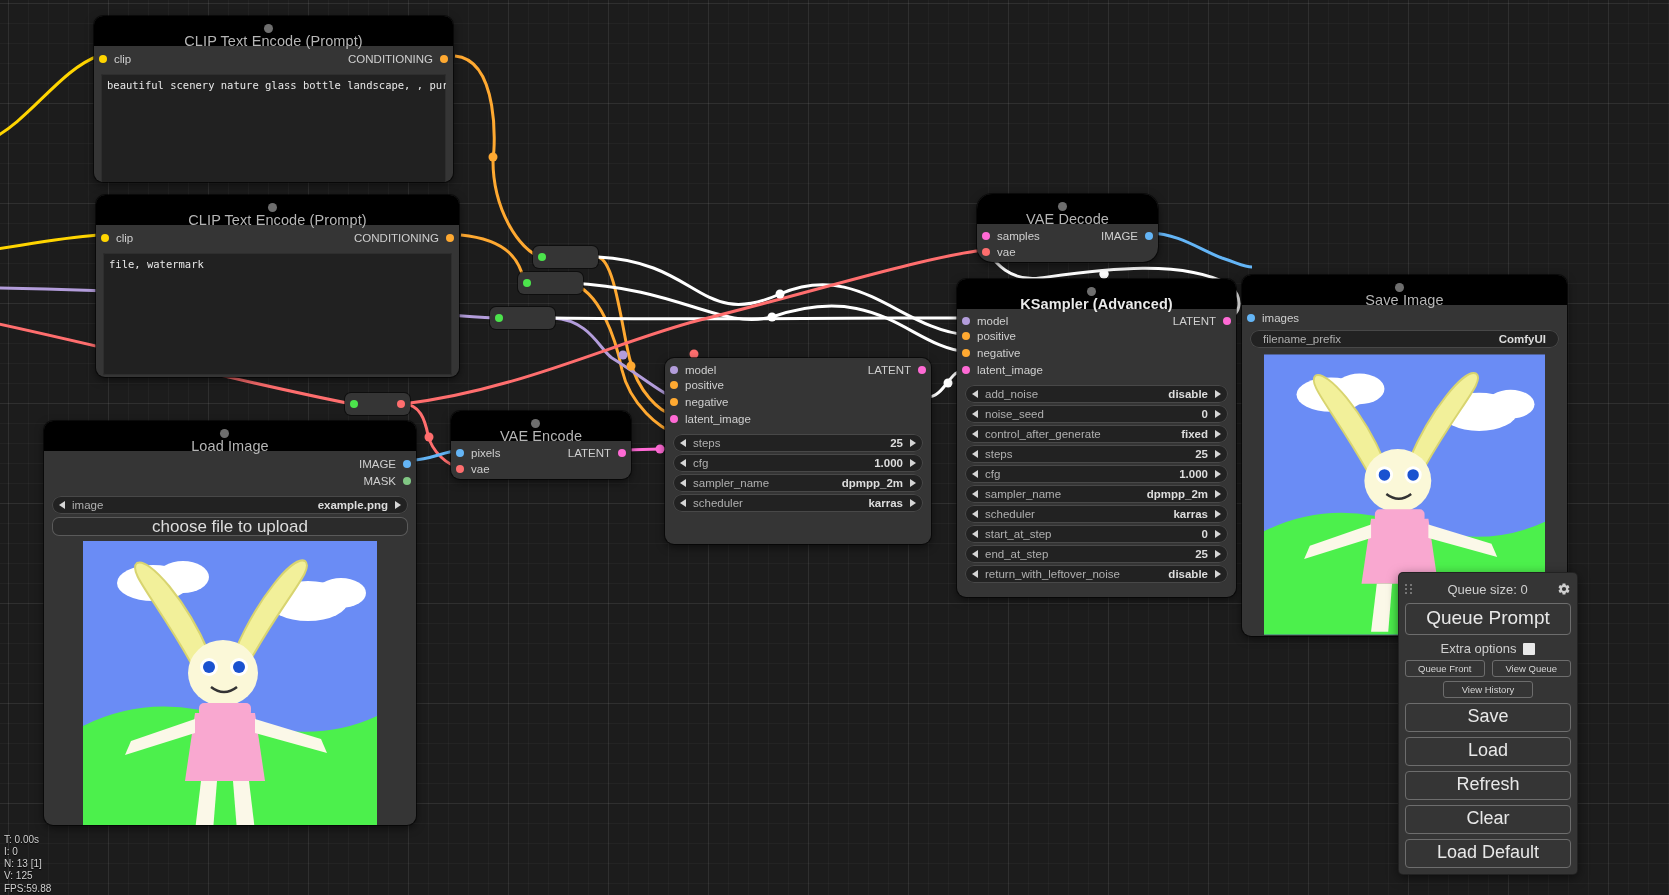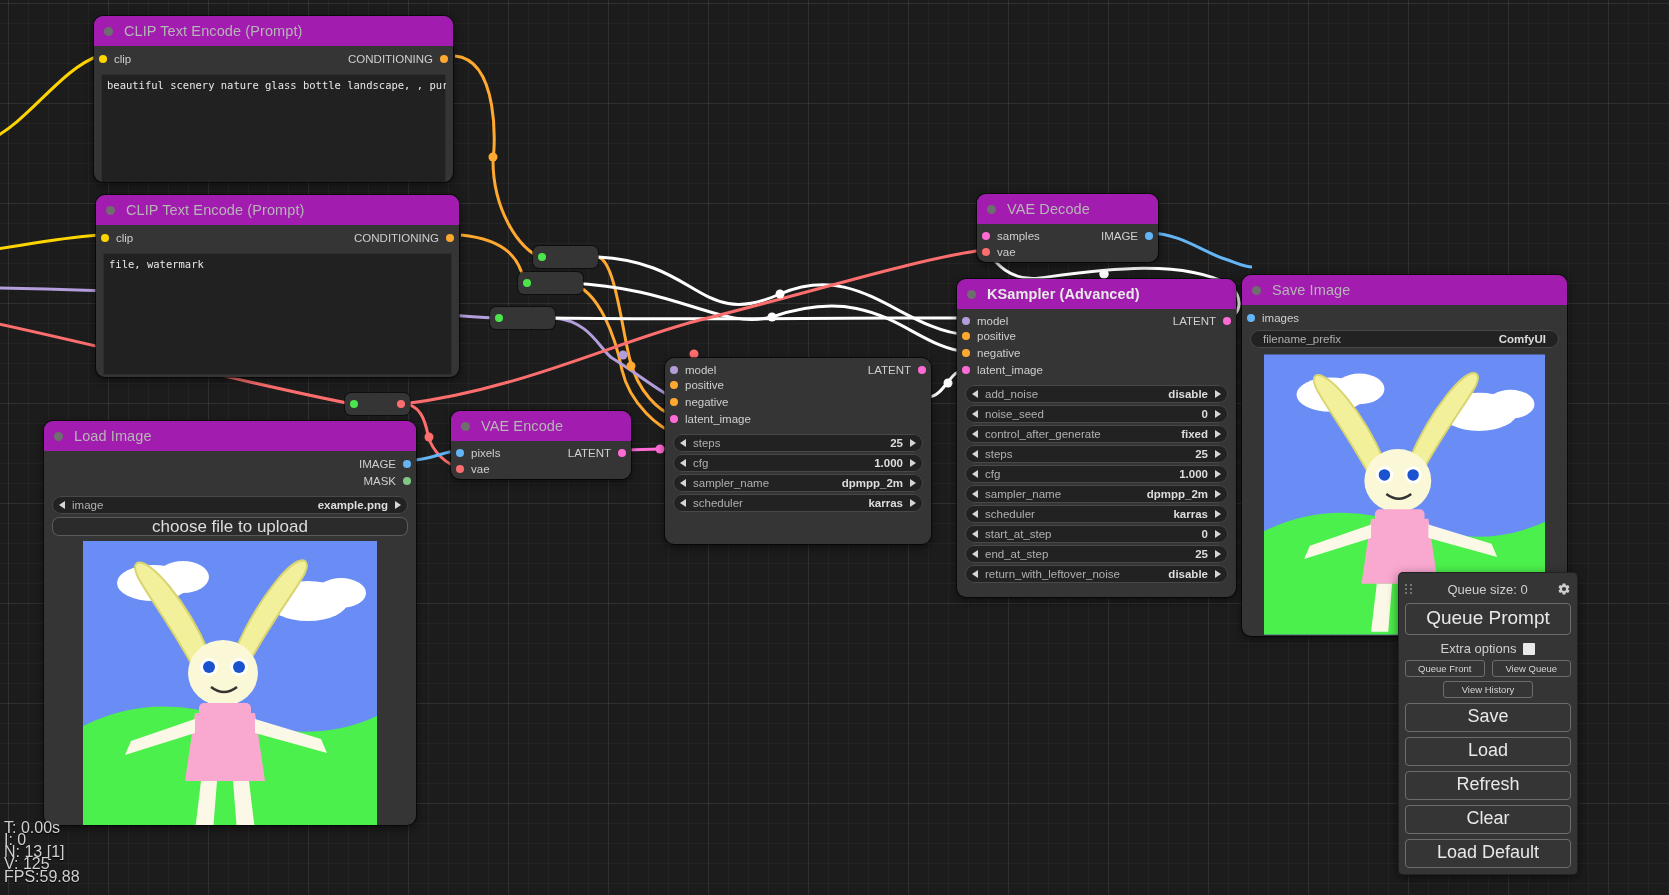--- a/index.html
+++ b/index.html
@@ -27,26 +27,27 @@
   
   .node {
     position: absolute;
     background: #353535;
     border-radius: 9px;
     box-shadow: 0 0 0 1px rgba(0,0,0,0.55), 0 3px 9px rgba(0,0,0,0.55);
     overflow: hidden;
   }
   .node-title {
     height: 30px;
-    background: #a21caf;
+    background: #000000;
     display: flex; align-items: center;
     padding: 8px 10px;
     color: #b5b5b5;
     font-size: 14.5px;
     letter-spacing: .1px;
+    flex-direction: column;
   }
   .title-dot {
     width: 9px; height: 9px; border-radius: 50%;
     background: #6e6e6e; margin-right: 11px; flex: none;
   }
   .node-body { position: relative; padding-top: 4px; }
 
   
   .slot-row { position: relative; height: 17px; }
   .slot {
@@ -187,23 +188,23 @@
     border-radius: 4px;
     color: #e8e8e8;
     font-size: 18px;
     font-family: "Liberation Sans", sans-serif;
     padding: 2px 0 4px 0;
     text-align: center;
   }
 
   
   #stats {
-    position: absolute; left: 4px; bottom: 12px;
+    position: absolute; left: 4px; bottom: 0;
     font-family: "Liberation Sans", sans-serif;
-    font-size: 16px;
+    font-size: 10px;
     color: #d0d0d0;
     line-height: 12.3px;
     text-shadow: 0 1px 1px #000;
   }
 </style>
 </head>
 <body>
 
 <div id="canvas"></div>
 
@@ -541,21 +542,21 @@
         <div class="widget">
           <span class="arrow-l"></span>
           <span class="wname">return_with_leftover_noise</span>
           <span class="wval">disable</span>
           <span class="arrow-r"></span>
         </div>
       </div>
   </div>
 </div>
 
-<div class="node" style="left:977px; top:194px; width:181px; height:68px;">
+<div class="node" style="left:977px; top:194px; width:181px; height:68px;border-radius:15px;">
   <div class="node-title">
     <span class="title-dot"></span>
     <span>VAE Decode</span>
   </div>
   <div class="node-body">
     <div class="slot-row" style="height:18px;">
       <div class="slot in" style="top:2px;">
         <span class="dot" style="background:#FF6AD5;"></span>
         <span>samples</span>
       </div>

